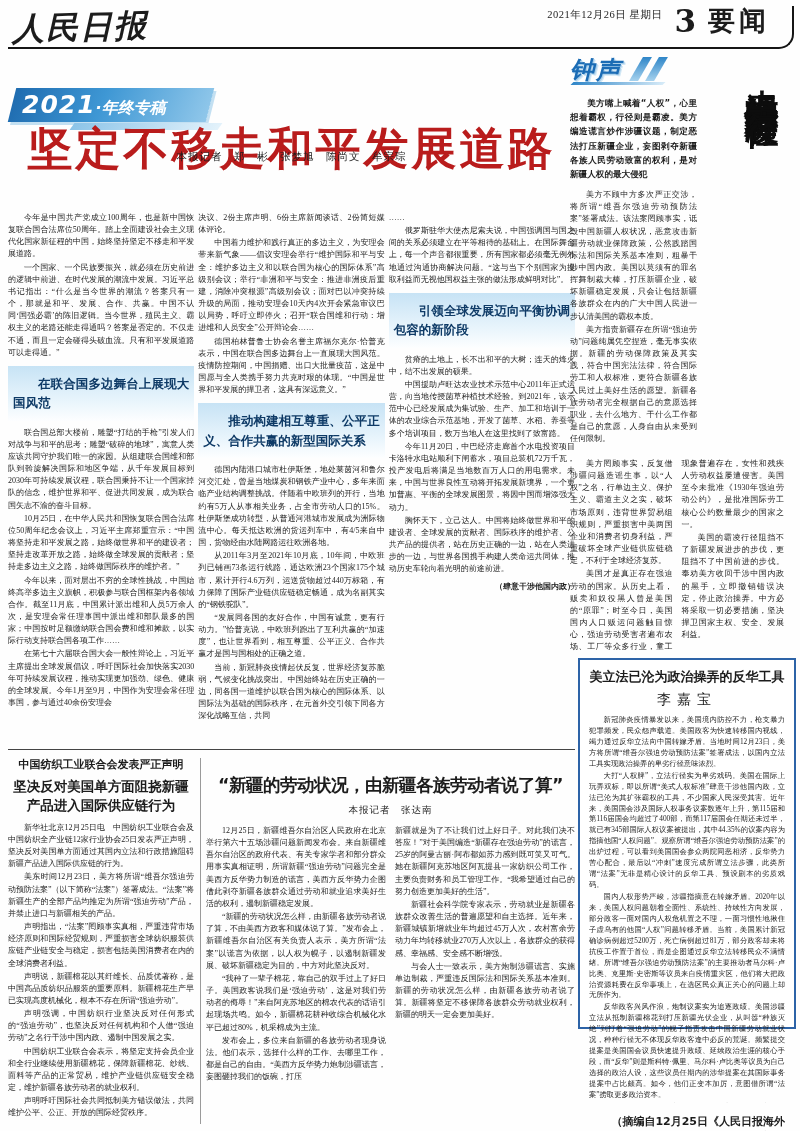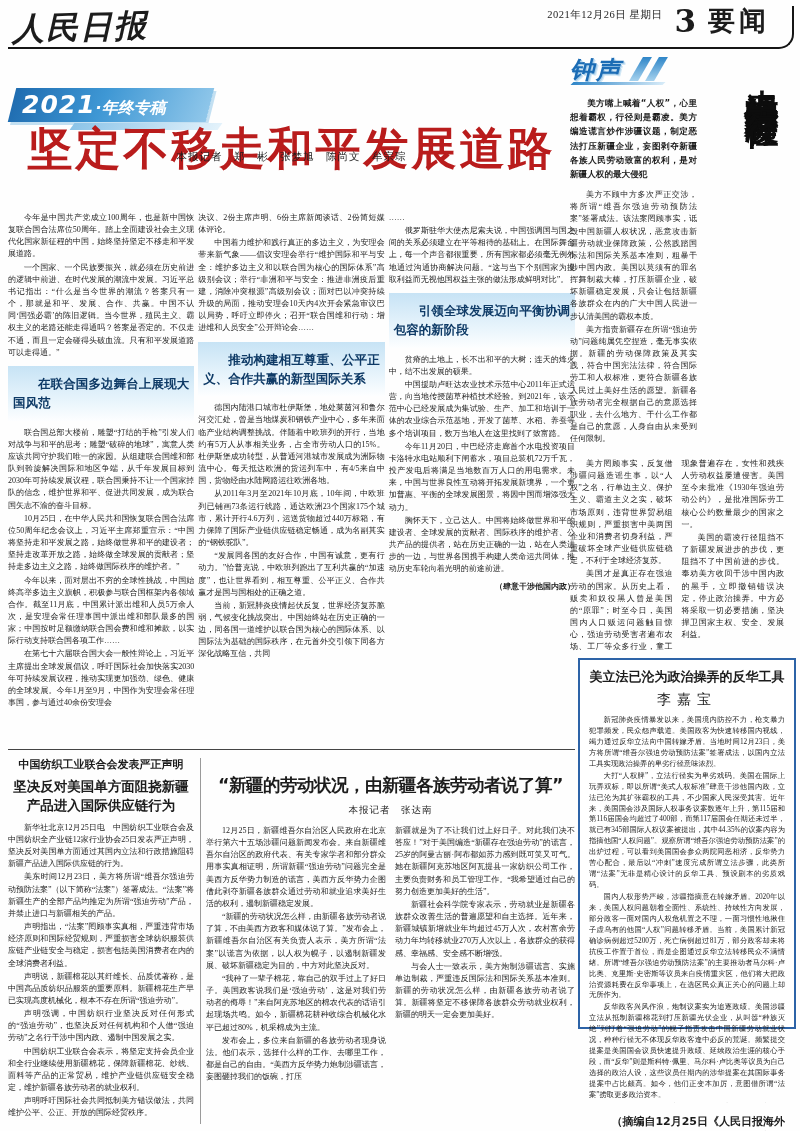--- a/index.html
+++ b/index.html
@@ -120,20 +120,21 @@
         <p class="para">一个国家、一个民族要振兴，就必须在历史前进的逻辑中前进、在时代发展的潮流中发展。习近平总书记指出：“什么是当今世界的潮流？答案只有一个，那就是和平、发展、合作、共赢。中国不认同‘国强必霸’的陈旧逻辑。当今世界，殖民主义、霸权主义的老路还能走得通吗？答案是否定的。不仅走不通，而且一定会碰得头破血流。只有和平发展道路可以走得通。”</p>
         <div class="subhead">在联合国多边舞台上展现大国风范</div>
         <p class="para">联合国总部大楼前，雕塑“打结的手枪”引发人们对战争与和平的思考；雕塑“破碎的地球”，寓意人类应该共同守护我们唯一的家园。从组建联合国维和部队到斡旋解决国际和地区争端，从千年发展目标到2030年可持续发展议程，联合国秉持不让一个国家掉队的信念，维护世界和平、促进共同发展，成为联合国矢志不渝的奋斗目标。</p>
         <p class="para">10月25日，在中华人民共和国恢复联合国合法席位50周年纪念会议上，习近平主席郑重宣示：“中国将坚持走和平发展之路，始终做世界和平的建设者；坚持走改革开放之路，始终做全球发展的贡献者；坚持走多边主义之路，始终做国际秩序的维护者。”</p>
         <p class="para">今年以来，面对层出不穷的全球性挑战，中国始终高举多边主义旗帜，积极参与联合国框架内各领域合作。截至11月底，中国累计派出维和人员5万余人次，是安理会常任理事国中派出维和部队最多的国家；中国按时足额缴纳联合国会费和维和摊款，以实际行动支持联合国各项工作……</p>
         <p class="para">在第七十六届联合国大会一般性辩论上，习近平主席提出全球发展倡议，呼吁国际社会加快落实2030年可持续发展议程，推动实现更加强劲、绿色、健康的全球发展。今年1月至9月，中国作为安理会常任理事国，参与通过40余份安理会</p>
       </div>
     <div class="mcol">
         <p class="para cont">决议、2份主席声明、6份主席新闻谈话、2份简短媒体评论。</p>
         <p class="para">中国着力维护和践行真正的多边主义，为安理会带来新气象——倡议安理会举行“维护国际和平与安全：维护多边主义和以联合国为核心的国际体系”高级别会议；举行“非洲和平与安全：推进非洲疫后重建，消除冲突根源”高级别会议；面对巴以冲突持续升级的局面，推动安理会10天内4次开会紧急审议巴以局势，呼吁立即停火；召开“联合国维和行动：增进维和人员安全”公开辩论会……</p>
+        <p class="para">德国柏林普鲁士协会名誉主席福尔克尔·恰普克表示，中国在联合国多边舞台上一直展现大国风范。疫情防控期间，中国捐赠、出口大批量疫苗，这是中国愿与全人类携手努力共克时艰的体现。“中国是世界和平发展的捍卫者，这具有深远意义。”</p>
         <div class="subhead">推动构建相互尊重、公平正义、合作共赢的新型国际关系</div>
         <p class="para">德国内陆港口城市杜伊斯堡，地处莱茵河和鲁尔河交汇处，曾是当地煤炭和钢铁产业中心，多年来面临产业结构调整挑战。伴随着中欧班列的开行，当地约有5万人从事相关业务，占全市劳动人口的15%。杜伊斯堡成功转型，从普通河港城市发展成为洲际物流中心。每天抵达欧洲的货运列车中，有4/5来自中国，货物经由水陆网路运往欧洲各地。</p>
         <p class="para">从2011年3月至2021年10月底，10年间，中欧班列已铺画73条运行线路，通达欧洲23个国家175个城市，累计开行4.6万列，运送货物超过440万标箱，有力保障了国际产业链供应链稳定畅通，成为名副其实的“钢铁驼队”。</p>
         <p class="para">“发展同各国的友好合作，中国有诚意，更有行动力。”恰普克说，中欧班列跑出了互利共赢的“加速度”，也让世界看到，相互尊重、公平正义、合作共赢才是国与国相处的正确之道。</p>
         <p class="para">当前，新冠肺炎疫情起伏反复，世界经济复苏脆弱，气候变化挑战突出。中国始终站在历史正确的一边，同各国一道维护以联合国为核心的国际体系、以国际法为基础的国际秩序，在元首外交引领下同各方深化战略互信，共同</p>
       </div>
     <div class="mcol">
         <p class="para cont">……</p>
         <p class="para">俄罗斯驻华大使杰尼索夫说，中国强调国与国之间的关系必须建立在平等相待的基础上。在国际舞台上，每一个声音都很重要，所有国家都必须毫无例外地通过沟通协商解决问题。“这与当下个别国家为攫取利益而无视他国权益主张的做法形成鲜明对比”。</p>
         <div class="subhead">引领全球发展迈向平衡协调包容的新阶段</div>

